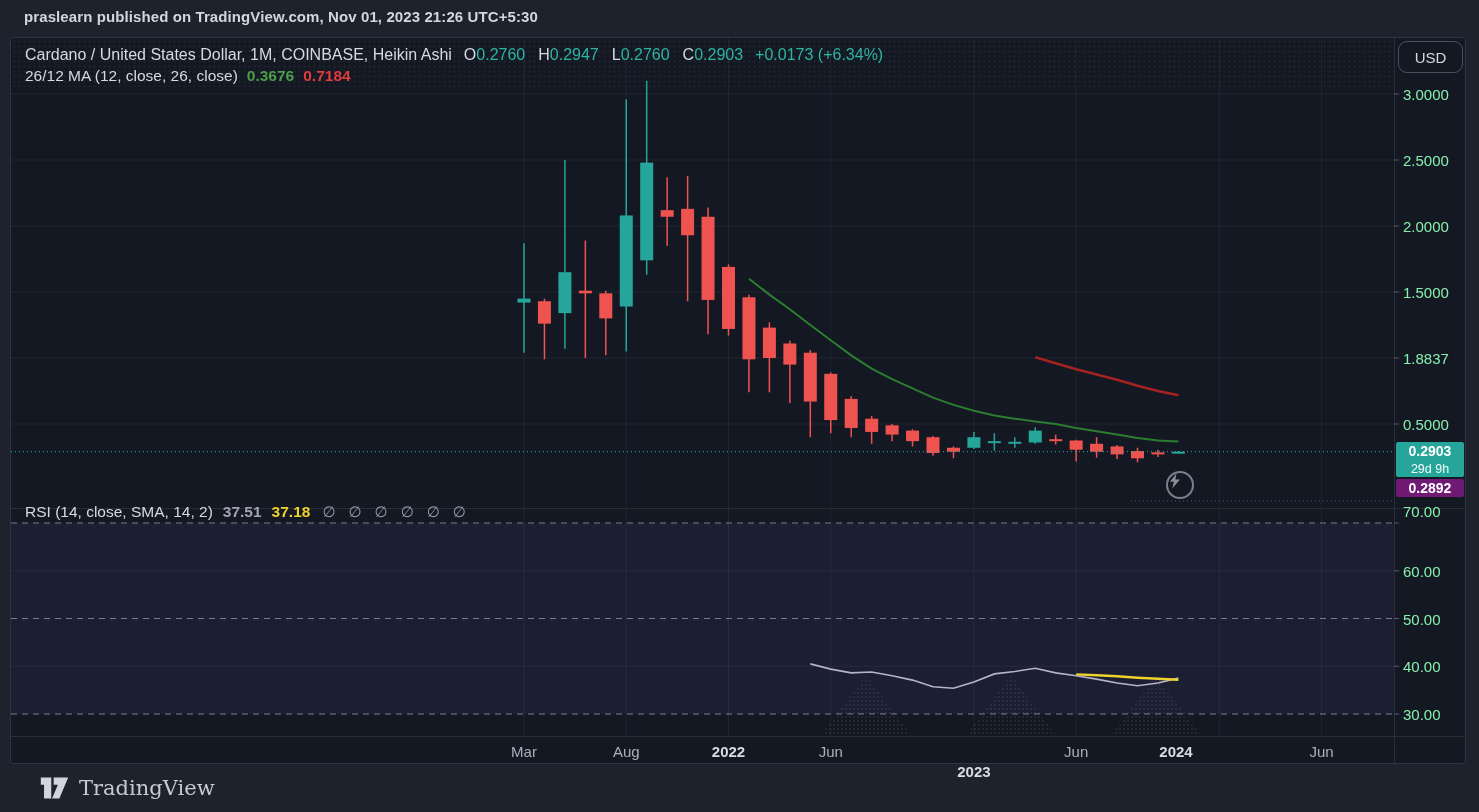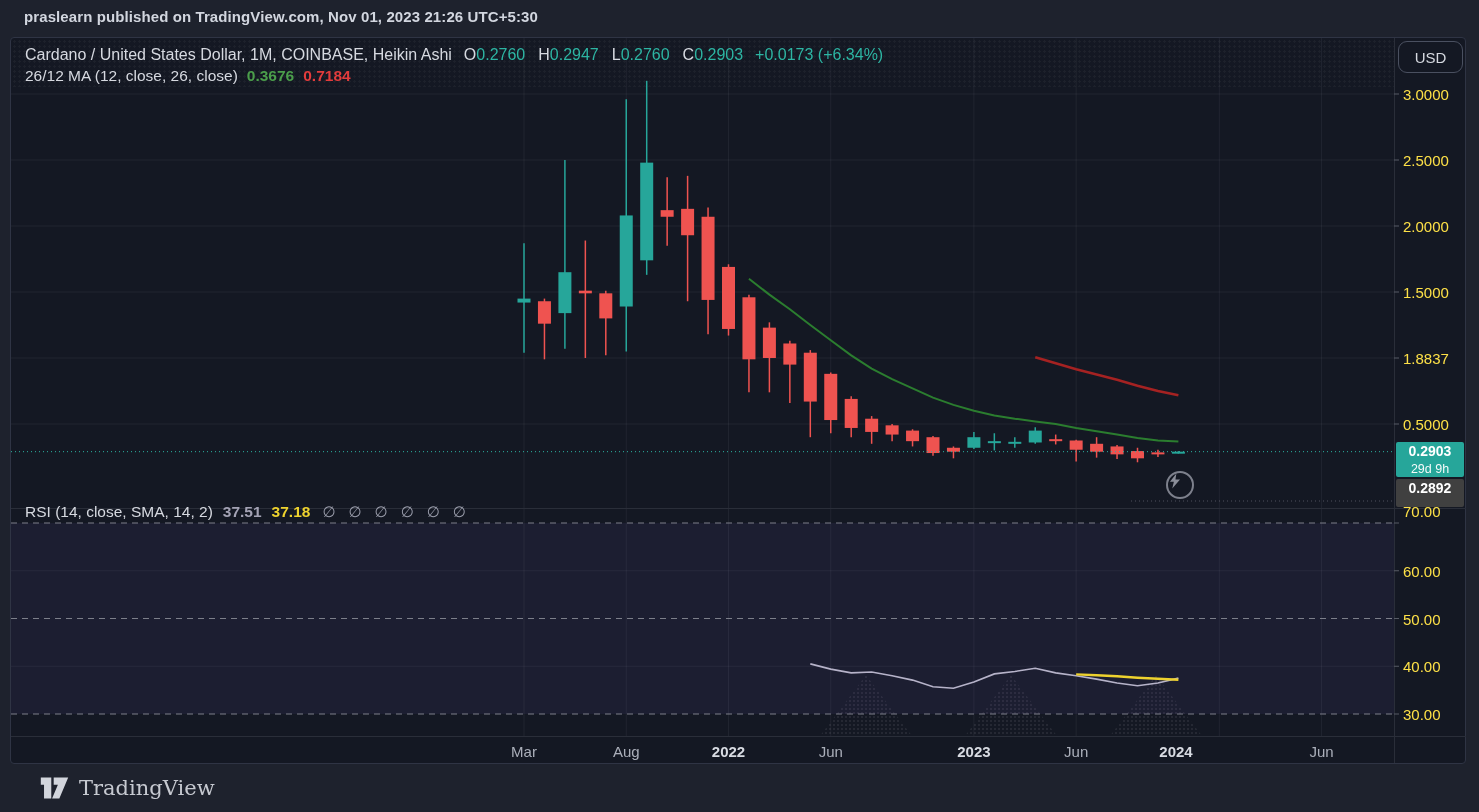--- a/index.html
+++ b/index.html
@@ -29,21 +29,21 @@
   .chg { color:#2db5a3; font-size:16px; }
   .ma-val { font-size:15.5px; font-weight:600; }
   .rsi-val { font-size:15.5px; font-weight:600; }
   .empty-set { color:#9a9dab; font-size:15px; letter-spacing:2px; margin-left:2px; }
   .empty-set span { margin-right:11px; }
 
   .usd-btn { position:absolute; left:1387px; top:3px; width:65px; height:32px; z-index:6;
              background:transparent; border:1.5px solid #4a5060; border-radius:9px;
              color:#d6d9e0; font-size:15px; font-family:"Liberation Sans",sans-serif; cursor:pointer; }
 
-  .axis-lbl { position:absolute; color:#fde047; font-size:15px; transform:translateY(-50%); z-index:4; }
+  .axis-lbl { position:absolute; color:#86efac; font-size:15px; transform:translateY(-50%); z-index:4; }
   .time-lbl { position:absolute; color:#abafba; font-size:15px; transform:translateX(-50%); top:705px; z-index:4; }
   .time-lbl.major { color:#d8dbe2; font-weight:600; }
 
   .badge { position:absolute; left:1385px; width:68px; z-index:6; border-radius:2px;
            color:#fff; text-align:center; }
   .badge .l1 { font-size:14px; font-weight:700; line-height:19px; }
   .badge .l2 { font-size:12.5px; line-height:16px; color:rgba(255,255,255,.95); }
   .badge.red { font-size:14px; font-weight:700; line-height:18px; }
 
   .bolt-btn { position:absolute; left:1155px; top:433px; width:28px; height:28px; border-radius:50%;
@@ -215,31 +215,31 @@
       <span class="axis-lbl" style="left: 1392px; top: 532.75px;">60.00</span>
       <span class="axis-lbl" style="left: 1392px; top: 580.5px;">50.00</span>
       <span class="axis-lbl" style="left: 1392px; top: 628.25px;">40.00</span>
       <span class="axis-lbl" style="left: 1392px; top: 676px;">30.00</span>
     </div>
   <div id="time-ticks">
       <span class="time-lbl" style="left: 513px;">Mar</span>
       <span class="time-lbl" style="left: 615.25px;">Aug</span>
       <span class="time-lbl major" style="left: 717.5px;">2022</span>
       <span class="time-lbl" style="left: 819.75px;">Jun</span>
-      <span class="time-lbl major" style="left: 962.9px;">2023</span>
+      <span class="time-lbl major" style="left: 962.9px; margin-top: 20px;">2023</span>
       <span class="time-lbl" style="left: 1065.15px;">Jun</span>
       <span class="time-lbl major" style="left: 1165px;">2024</span>
       <span class="time-lbl" style="left: 1310.55px;">Jun</span>
     </div>
 
   <div class="badge" id="price-badge" style="top: 404px; background: rgb(38, 166, 154);">
     <div class="l1">0.2903</div>
     <div class="l2">29d 9h</div>
   </div>
-  <div class="badge red" id="low-badge" style="top: 441px; height: 28px; background: #404040;">0.2892</div>
+  <div class="badge red" id="low-badge" style="top: 441px; height: 18px; background: #701a75;">0.2892</div>
 
   <button class="bolt-btn">
     <svg width="14" height="16" viewBox="0 0 12 14">
       <path d="M7.2 0.5 L1.6 7.6 H5.0 L3.6 13.5 L10.4 5.6 H6.4 Z" fill="#8b8e99"></path>
     </svg>
   </button>
 </div>
 
 <div class="footer">
   <svg class="logo" width="29" height="24" viewBox="0 0 36 28">

